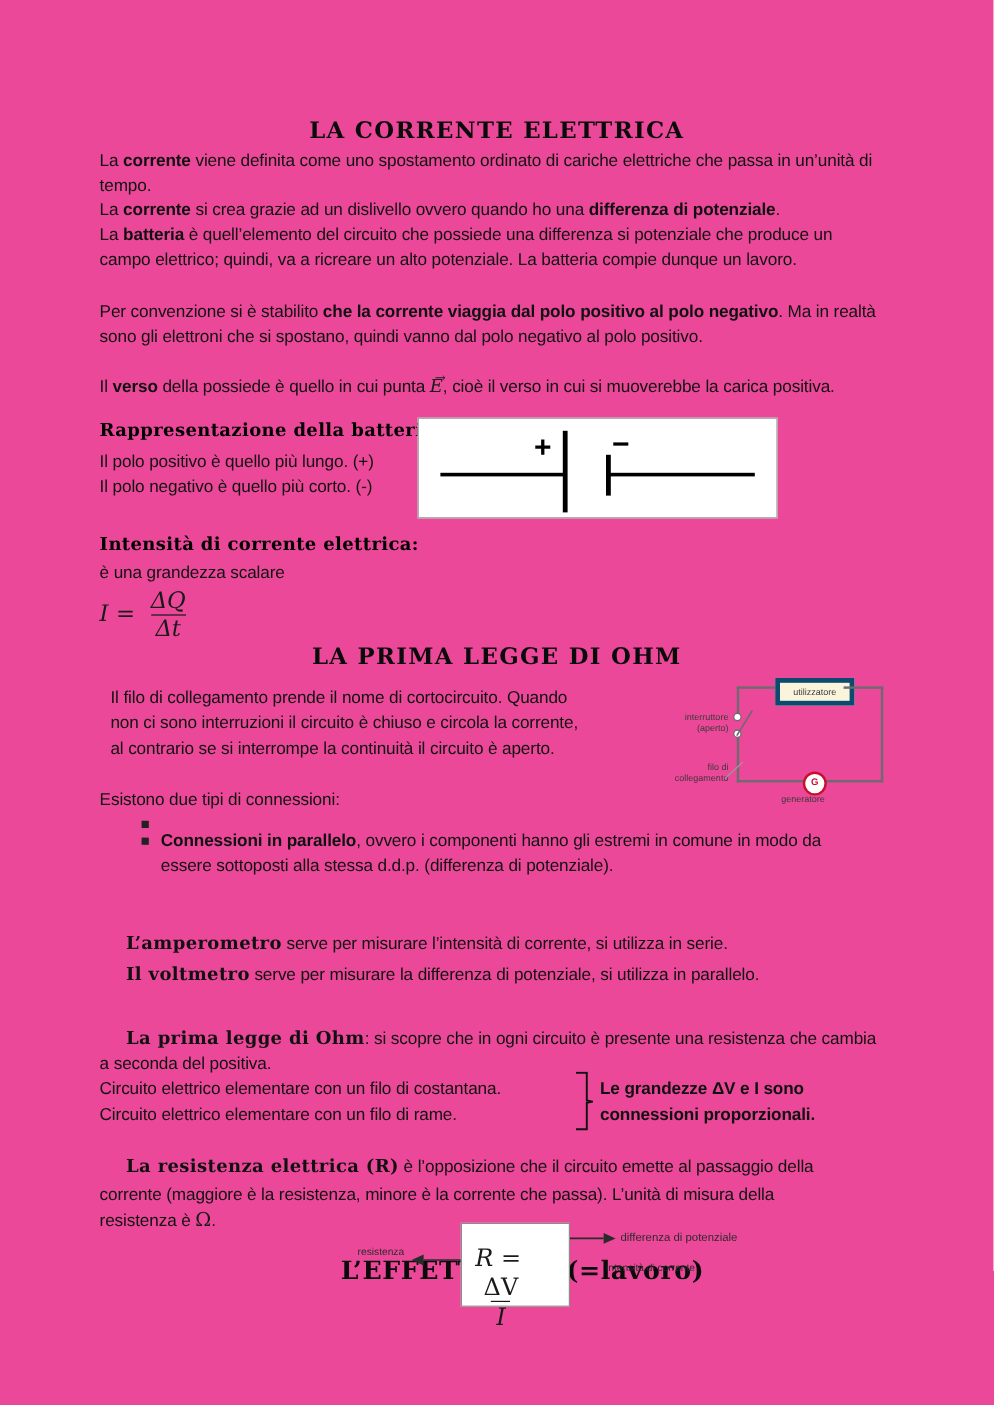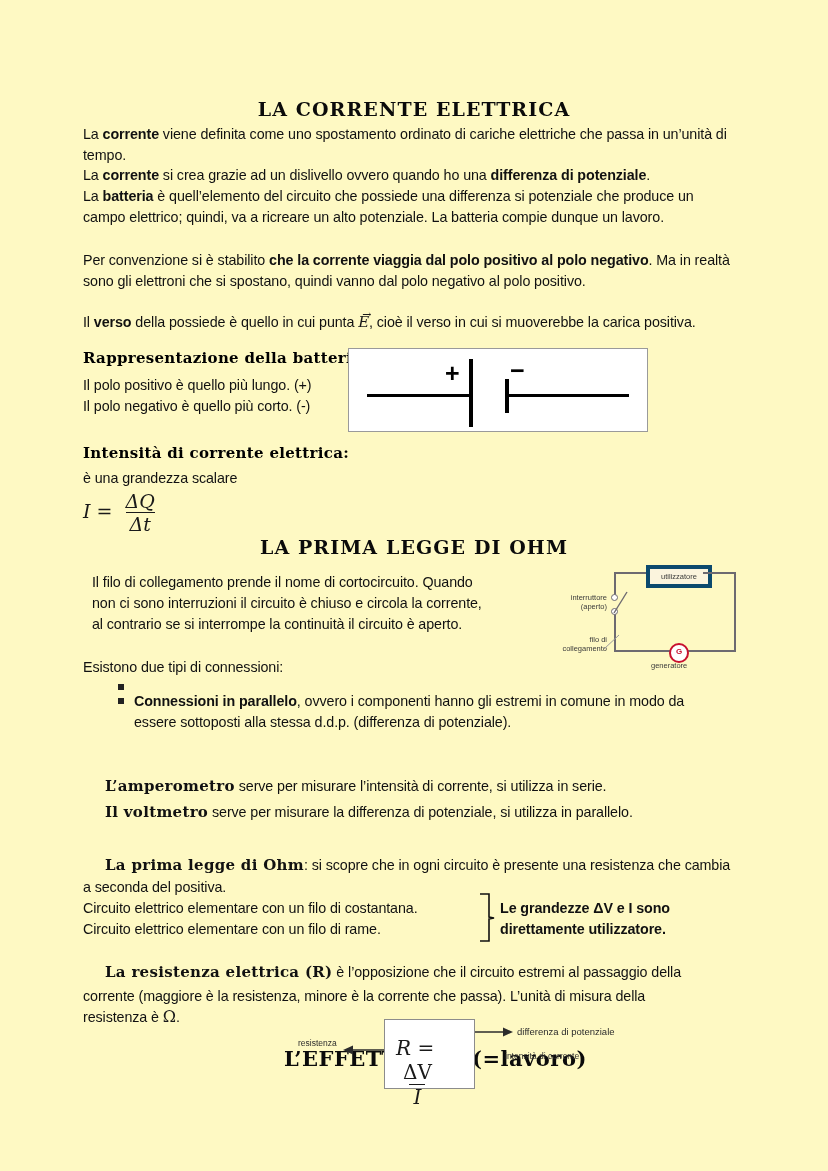--- a/index.html
+++ b/index.html
@@ -4,21 +4,21 @@
 <style>
   html, body {
     margin: 0;
     padding: 0;
     background: #ffffff;
   }
   .page {
     position: relative;
     width: 828px;
     height: 1171px;
-    background: #fef9c3;
+    background: #ec4899;
     overflow: hidden;
     font-family: "Liberation Sans", sans-serif;
     color: #000000;
   }
   .body-text {
     font-size: 14.3px;
     line-height: 20.5px;
     color: #111111;
     letter-spacing: -0.1px;
   }
@@ -249,25 +249,25 @@
   <div class="abs body-text" style="left:83px; top:919px;">Circuito elettrico elementare con un filo di rame.</div>
 
   <svg class="abs" style="left:477px; top:893px;" width="18" height="50">
     <path d="M3 1 L12 1 L12 24 L17 25 L12 26 L12 48 L3 48" fill="none" stroke="#111" stroke-width="1.6" stroke-linejoin="miter"></path>
   </svg>
 
   <div class="abs body-text" style="left:500px; top:898px;">
     <b>Le grandezze ΔV e I sono</b>
   </div>
   <div class="abs body-text" style="left:500px; top:919px;">
-    <b>direttamente utilizzatore.</b>
+    <b>connessioni proporzionali.</b>
   </div>
 
   <div class="abs body-text" style="left:105px; top:962px;">
-    <span class="fancy-inline">La resistenza elettrica (R)</span><span> è l’opposizione che il circuito estremi al passaggio della</span>
+    <span class="fancy-inline">La resistenza elettrica (R)</span><span> è l’opposizione che il circuito emette al passaggio della</span>
   </div>
   <div class="abs body-text" style="left:83px; top:986px;">corrente (maggiore è la resistenza, minore è la corrente che passa). L’unità di misura della</div>
   <div class="abs body-text" style="left:83px; top:1007px;">
     <span>resistenza è </span><span class="math" style="font-style:normal; font-size:16px;">Ω</span><span>.</span>
   </div>
 
   <div class="abs big-fancy-heading" style="left:284px; top:1046px;">L’EFFETTO</div>
   <div class="abs big-fancy-heading" style="left:472px; top:1046px;">(=lavoro)</div>
 
   <svg class="abs" style="left:467px; top:1026px;" width="48" height="12">

